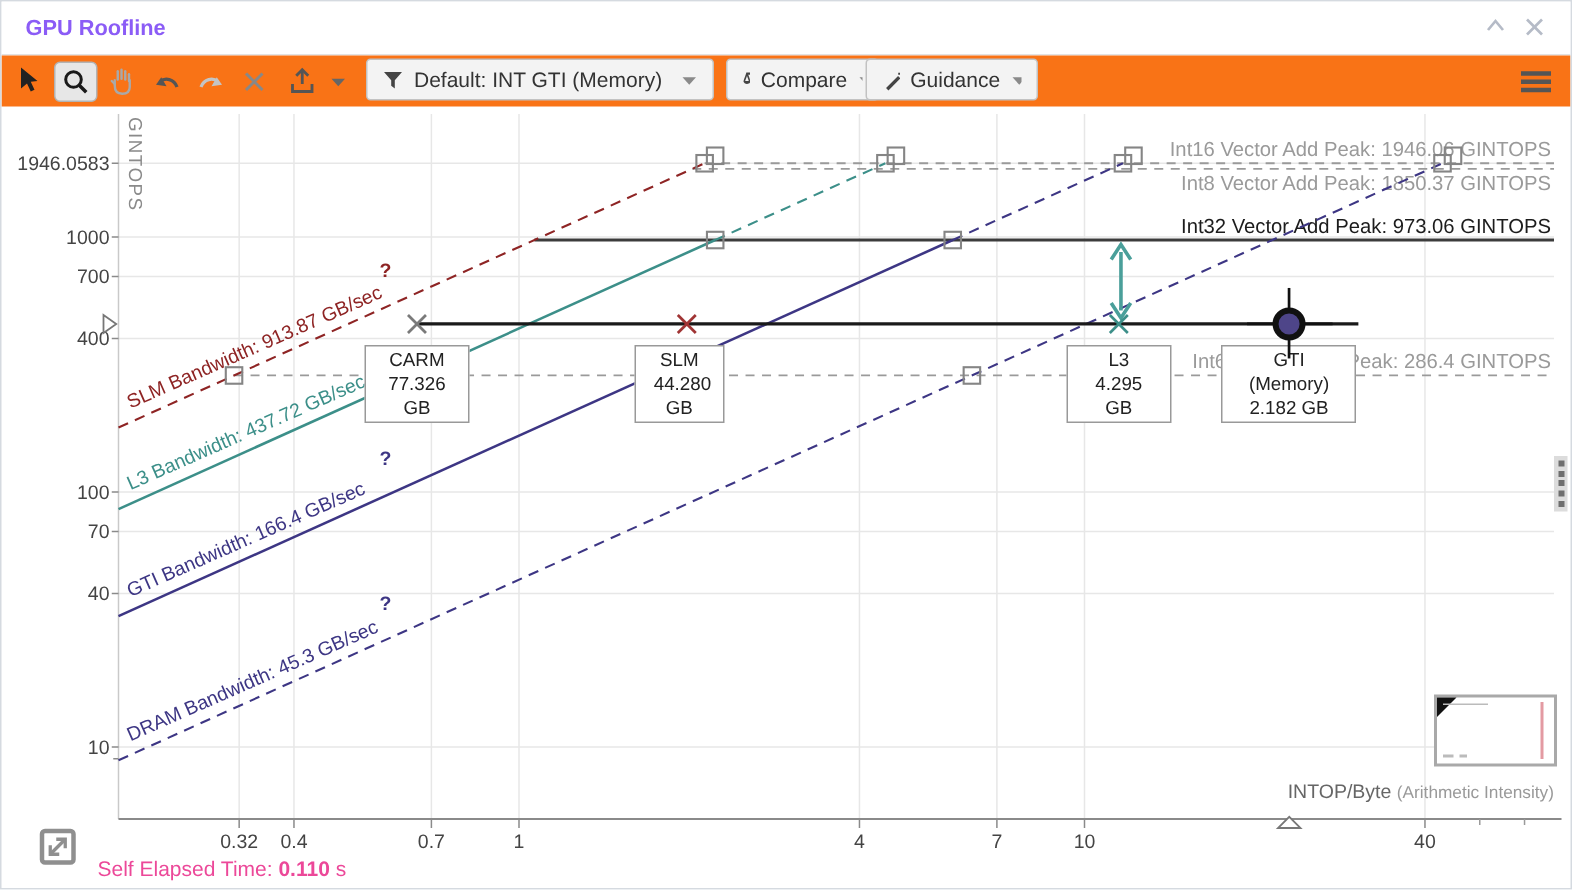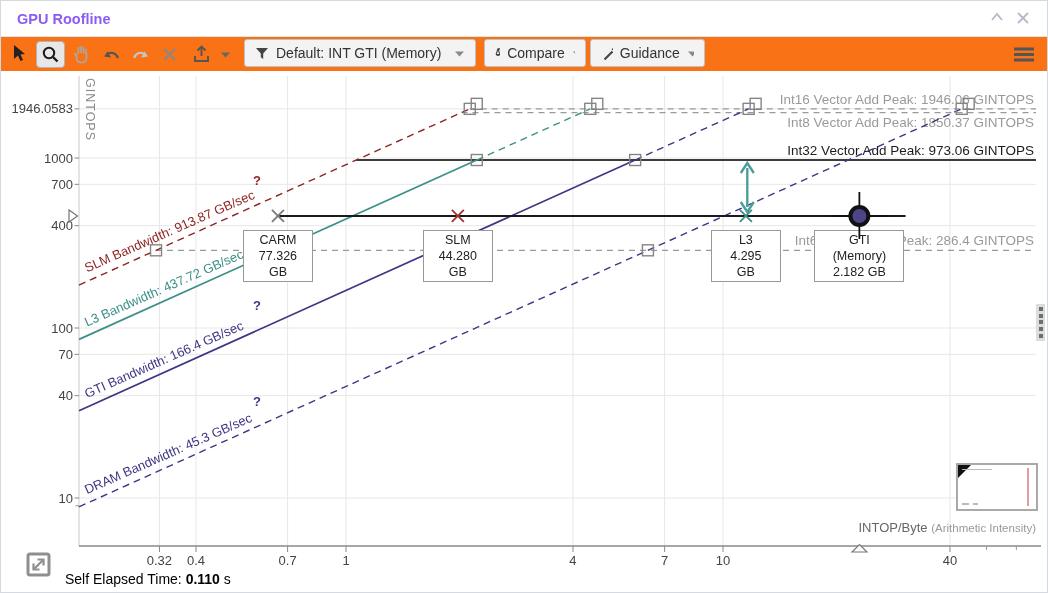--- a/index.html
+++ b/index.html
@@ -20,21 +20,21 @@
   .bwlbl{font-size:13px;}
   .help{font-size:13px;font-weight:bold;}
   .callout{position:absolute;z-index:2;background:#fff;border:1px solid #999;text-align:center;font-size:12.5px;color:#222;line-height:16px;padding:1px 12px;box-sizing:border-box;}
   .minimap{position:absolute;left:955px;top:462px;width:82px;height:48px;border:2px solid #a9a9a9;background:#fff;z-index:2;box-sizing:border-box;}
   .minimap .corner{position:absolute;left:0;top:0;width:0;height:0;border-top:13px solid #111;border-right:13px solid transparent;}
   .minimap .redline{position:absolute;right:7px;top:3px;width:2px;height:38px;background:#e39aa2;}
   .minimap .mk{position:absolute;height:2px;background:#bbb;}
   .grabber{position:absolute;right:2px;top:303px;width:9px;height:37px;background:#dcdcdc;z-index:6;display:flex;flex-direction:column;align-items:center;justify-content:space-evenly;}
   .grabber i{width:4px;height:4px;background:#6e6e6e;display:block;}
   .expandbtn{position:absolute;left:25px;top:551px;z-index:2;cursor:pointer;}
-  .statusline{position:absolute;left:64px;top:570px;z-index:2;font-size:14px;color:#000000;}
+  .statusline{position:absolute;left:64px;top:570px;z-index:2;font-size:14px;color:#ec4899;}
   .statusline b{font-weight:bold;}
 </style>
 </head>
 <body>
 
 <div class="panel">
 
   <svg id="plot" width="1048" height="593">
       <line x1="158.44154182660455" y1="75" x2="158.44154182660455" y2="545" stroke="#e7e7e7"></line>
       <line x1="194.97661673064184" y1="75" x2="194.97661673064184" y2="545" stroke="#e7e7e7"></line>
@@ -232,21 +232,21 @@
           <line x1="15" y1="4" x2="13.2" y2="9" stroke="#444" stroke-width="1.1"></line>
           <line x1="15" y1="4" x2="16.8" y2="9" stroke="#444" stroke-width="1.1"></line>
           <path d="M12.6,9 C13,11.6 17,11.6 17.4,9 Z" fill="#444"></path>
           <line x1="6.5" y1="14.5" x2="11.5" y2="14.5" stroke="#444" stroke-width="1.5"></line>
         </svg>
       <span>Compare</span>
       <svg width="11" height="9" style="margin-left:auto;">
           <polygon points="1,2.5 10,2.5 5.5,7.5" fill="#8a8a8a"></polygon>
         </svg>
     </span>
-    <span class="ddbtn" style="left:589px;width:115px;">
+    <span class="ddbtn" style="left:576px;width:115px;">
       <svg width="18" height="17">
           <line x1="3.5" y1="14.5" x2="11.5" y2="6.5" stroke="#444" stroke-width="2.2"></line>
           <line x1="13.5" y1="1.5" x2="13.5" y2="7" stroke="#444" stroke-width="1.4"></line>
           <line x1="10.8" y1="4.2" x2="16.2" y2="4.2" stroke="#444" stroke-width="1.4"></line>
           <line x1="16" y1="8.5" x2="16" y2="11.5" stroke="#444" stroke-width="1.2"></line>
           <line x1="14.5" y1="10" x2="17.5" y2="10" stroke="#444" stroke-width="1.2"></line>
         </svg>
       <span>Guidance</span>
       <svg width="11" height="9" style="margin-left:auto;">
           <polygon points="1,2.5 10,2.5 5.5,7.5" fill="#8a8a8a"></polygon>
@@ -290,21 +290,21 @@
   <div class="statusline">
     <span>Self Elapsed Time:</span>
     <b>0.110</b>
     <span>s</span>
   </div>
 
 <div class="callout" style="left: 241.968px; top: 229px; width: 70px;">
       <div>CARM</div>
       <div>77.326 GB</div>
     </div>
-    <div class="callout" style="left: 421.843px; top: 229px; width: 70px;">
+    <div class="callout" style="left: 421.843px; top: 229px; width: 60px;">
       <div>SLM</div>
       <div>44.280 GB</div>
     </div>
     <div class="callout" style="left: 709.883px; top: 229px; width: 70px;">
       <div>L3</div>
       <div>4.295 GB</div>
     </div>
     <div class="callout" style="left: 813.371px; top: 229px; width: 90px;">
       <div>GTI (Memory)</div>
       <div>2.182 GB</div>

